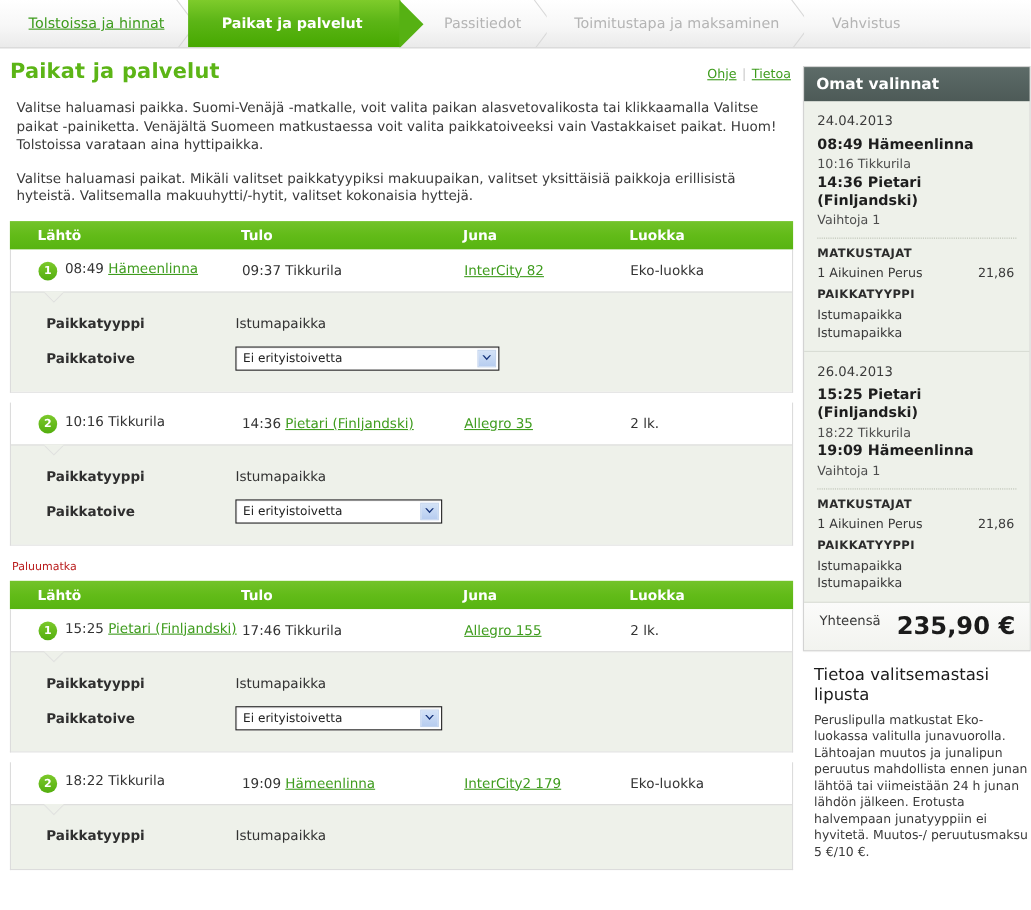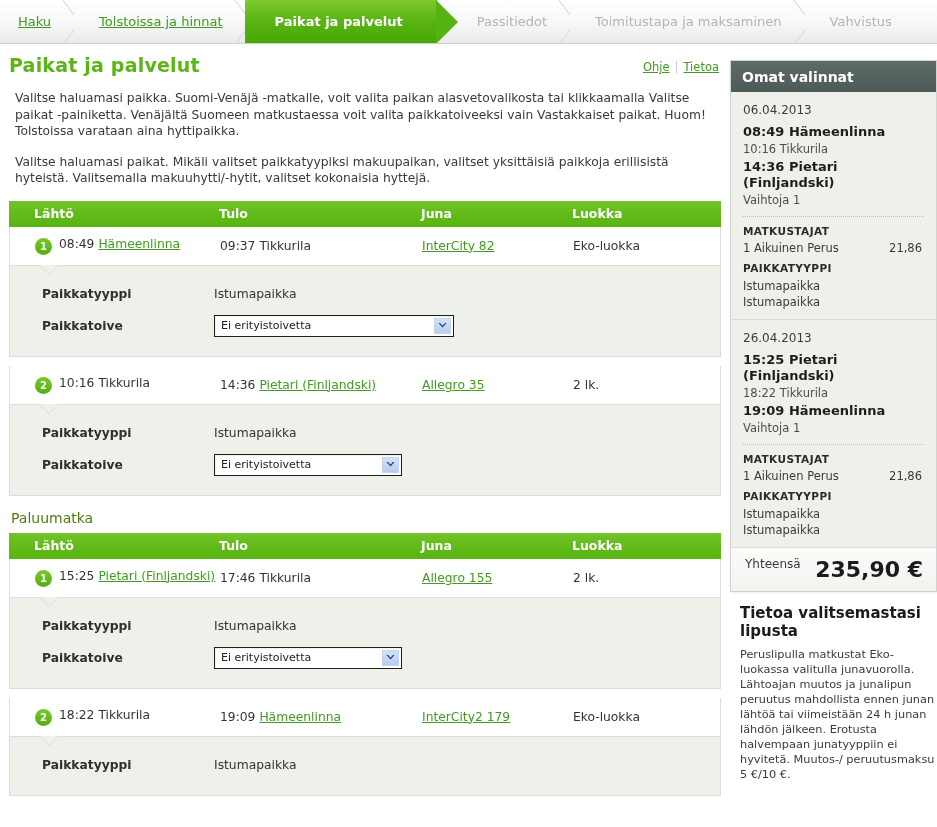--- a/index.html
+++ b/index.html
@@ -118,22 +118,22 @@
     padding: 0 6px 0 6px;
     font-size: 12.3px;
     line-height: 16.5px;
     color: #3a3a3a;
   }
   .intro.second { margin-top: 14px; }
 
   
   .journey { margin-top: 14px; }
   .subhead {
-    font-size: 14px;
-    color: #4d7c0f;
+    font-size: 10px;
+    color: #b91c1c;
     margin: 0 0 7px 2px;
   }
   .thead {
     display: flex;
     align-items: center;
     height: 26px;
     background: linear-gradient(to bottom, #73c32a 0%, #62bb18 50%, #57b411 100%);
     color: #ffffff;
     font-weight: bold;
     font-size: 12.5px;
@@ -305,39 +305,35 @@
     background: linear-gradient(to bottom, #fbfbfa 0%, #f2f3ef 100%);
     padding: 9px 13px 9px 14px;
   }
   .total .lbl { font-size: 12px; color: #3a3a3a; }
   .total .val { font-size: 22px; font-weight: bold; color: #1b1b1b; }
 
   .infobox { margin-top: 12px; padding: 0 2px 0 10px; }
   .infobox h2 {
     margin: 0 0 7px 0;
     font-size: 15px;
-    font-weight: bold;
+    font-weight: normal;
     color: #1b1b1b;
     line-height: 18px;
   }
   .infobox p {
     margin: 0;
     font-size: 11.3px;
     line-height: 15px;
     color: #3a3a3a;
   }
 </style>
 </head>
 <body>
 
 <div class="stepnav" id="stepnav">
-    <div class="step done first">
-      <a href="#">Haku</a>
-      <span class="sep"></span>
-    </div>
     <div class="step done">
       <a href="#">Tolstoissa ja hinnat</a>
       <span class="sep"></span>
     </div>
     <div class="step active">
       <span>Paikat ja palvelut</span>
     </div>
     <div class="step">
       <span>Passitiedot</span>
       <span class="sep"></span>
@@ -485,21 +481,21 @@
         </div>
       </div>
 
   </div>
 
   <div class="side">
     <div class="panel">
       <div class="panel-head">Omat valinnat</div>
       <div id="trips">
           <div class="trip">
-            <div class="date">06.04.2013</div>
+            <div class="date">24.04.2013</div>
             <div class="big">08:49 Hämeenlinna</div>
             <div class="small">10:16 Tikkurila</div>
             <div class="big">14:36 Pietari (Finljandski)</div>
             <div class="changes">Vaihtoja 1</div>
             <div class="dotted"></div>
             <div class="sec-title">MATKUSTAJAT</div>
             <div class="pax-row">
               <span>1 Aikuinen Perus</span>
               <span class="amt">21,86</span>
             </div>

